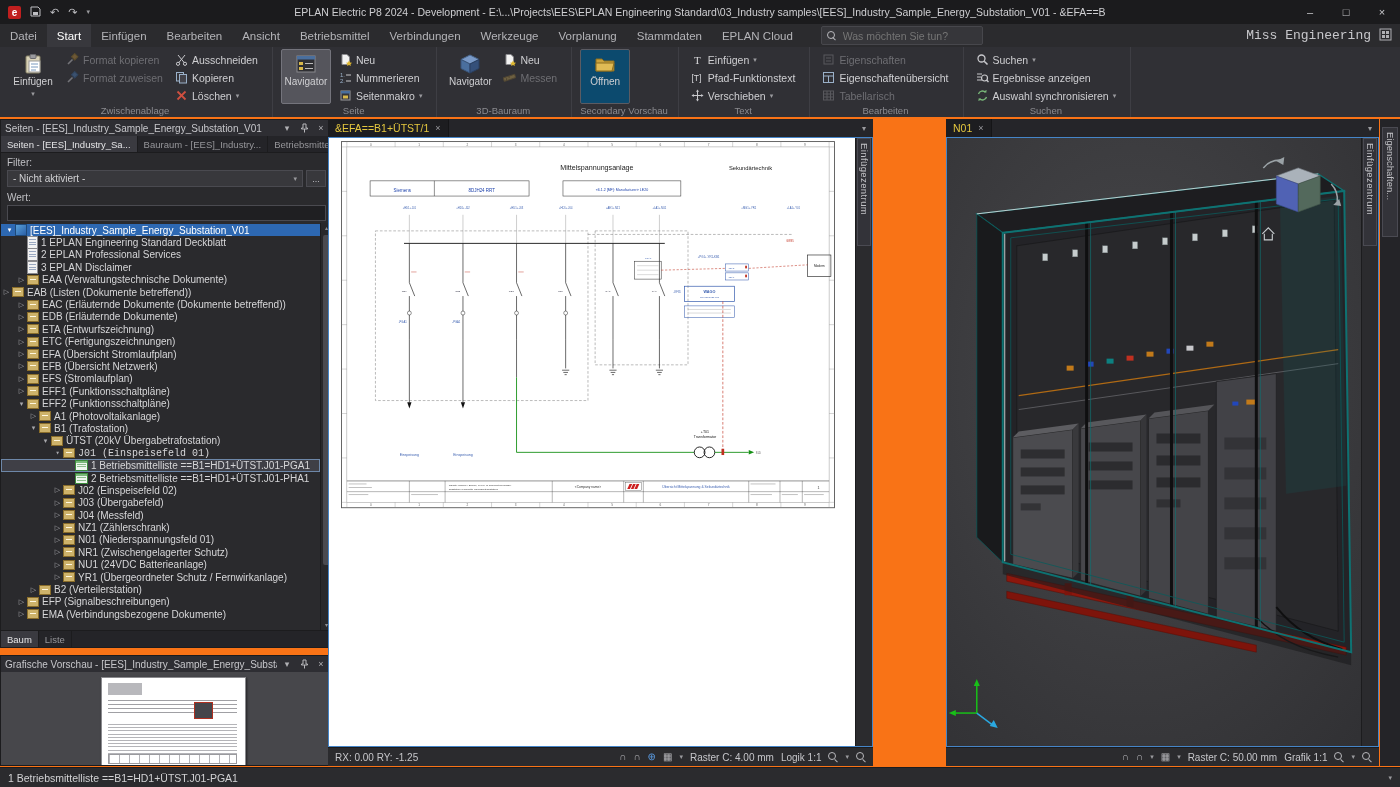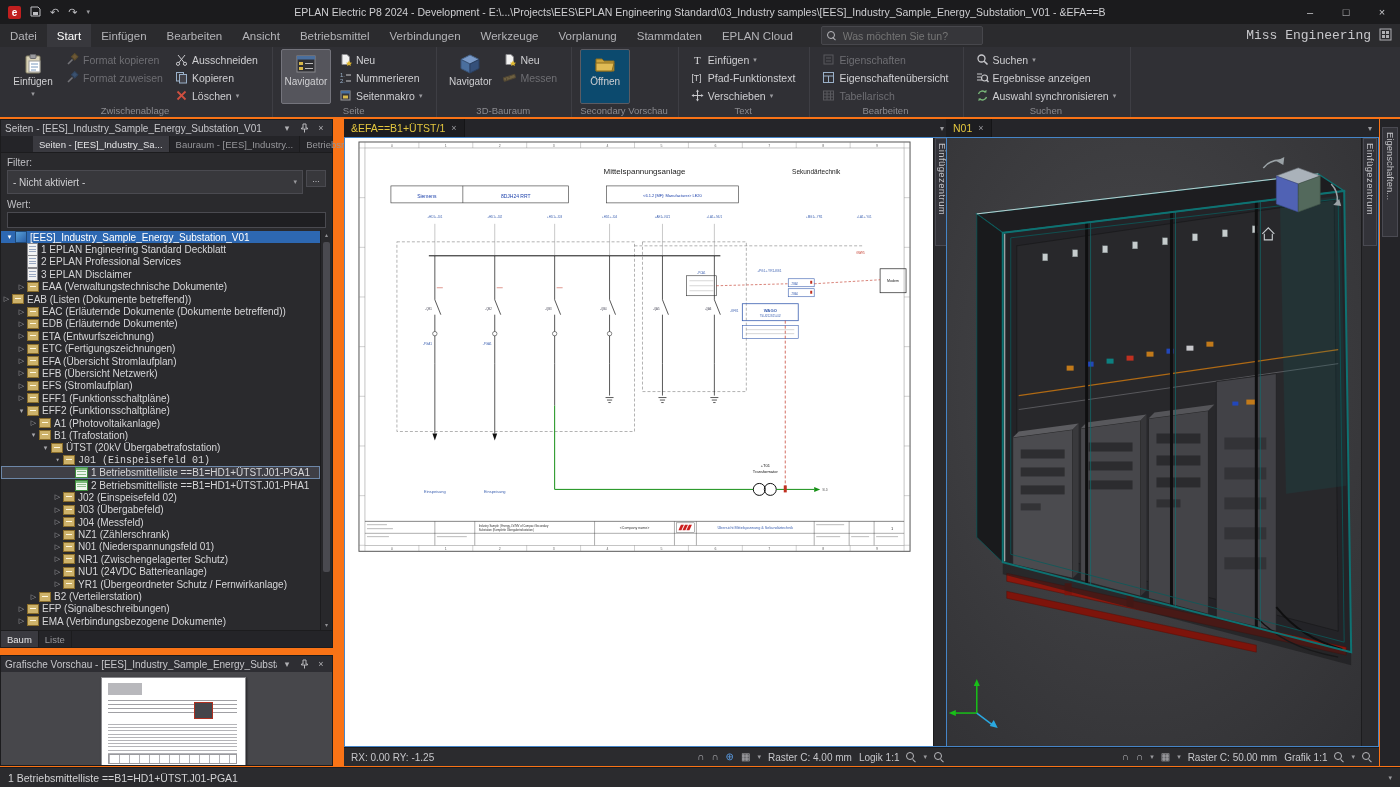--- a/index.html
+++ b/index.html
@@ -46,26 +46,26 @@
 
   
   .main{position:absolute;left:0;top:117px;right:0;bottom:19px;background:#f97316;}
 
   
   .pages-panel{position:absolute;left:0;top:2px;width:333px;height:529px;background:#2a2a2d;border:1px solid #1c1c1e;
                display:flex;flex-direction:column;box-sizing:border-box;}
   .panel-header{flex:0 0 16px;background:#2e2e33;display:flex;align-items:center;gap:3px;padding:0 4px;font-size:10px;color:#c6c6ca;}
   .ph-title{flex:1;white-space:nowrap;overflow:hidden;}
   .ph-ico{width:14px;text-align:center;color:#b0b0b4;font-size:9px;display:inline-flex;justify-content:center;}
-  .dock-tabs{flex:0 0 16px;display:flex;background:#242428;border-bottom:1px solid #1c1c1e;padding-left:32px;}
+  .dock-tabs{flex:0 0 16px;display:flex;background:#242428;border-bottom:1px solid #1c1c1e;}
   .dock-tab{padding:0 6px;font-size:9.5px;color:#96969a;display:flex;align-items:center;border-right:1px solid #1c1c1e;white-space:nowrap;}
   .dock-tab.active{background:#3a3a40;color:#e4e4e6;}
   .filter-area{padding:4px 6px 2px 6px;font-size:10px;color:#c0c0c4;}
   .combo-row{display:flex;gap:3px;margin:2px 0 5px 0;}
-  .combo{flex:1;height:24px;background:#38383c;border:1px solid #4a4a50;display:flex;align-items:center;padding:0 5px;font-size:10px;color:#d0d0d3;box-sizing:border-box;}
+  .combo{flex:1;height:17px;background:#38383c;border:1px solid #4a4a50;display:flex;align-items:center;padding:0 5px;font-size:10px;color:#d0d0d3;box-sizing:border-box;}
   .combo .caret{margin-left:auto;}
   .dots-btn{width:20px;height:17px;background:#38383c;border:1px solid #4a4a50;display:flex;align-items:center;justify-content:center;color:#c0c0c4;font-size:9px;box-sizing:border-box;}
   .wert-input{display:block;width:100%;height:16px;background:#1f1f22;border:1px solid #4a4a50;margin-top:2px;box-sizing:border-box;color:#ddd;font-family:inherit;font-size:10px;}
   .tree-wrap{flex:1;display:flex;overflow:hidden;}
   .tree{flex:1;overflow:hidden;padding-top:1px;}
   .tree-row{height:12.4px;display:flex;align-items:center;font-size:10px;color:#d6d6d8;white-space:nowrap;overflow:hidden;}
   .tree-row.selected{background:#2d68b2;color:#fff;}
   .tree-row.focused{background:#3f3f46;outline:1px solid #6d87a8;outline-offset:-1px;}
   .expander{flex:0 0 11px;width:11px;font-size:7px;color:#a8a8ac;text-align:center;}
   .tree-row.selected .expander{color:#fff;}
@@ -93,21 +93,21 @@
   .t-lines1{position:absolute;left:6px;top:22px;right:8px;height:16px;
       background:repeating-linear-gradient(to bottom,#a0a0a4 0 1px,transparent 1px 4px);}
   .t-red{position:absolute;left:92px;top:24px;width:17px;height:15px;border:1px solid #b03020;background:#45454a;}
   .t-lines2{position:absolute;left:6px;top:46px;right:8px;height:30px;
       background:repeating-linear-gradient(to bottom,#b4b4b8 0 1px,transparent 1px 3.2px);}
   .t-table{position:absolute;left:6px;bottom:4px;right:8px;height:8px;border:1px solid #9a9a9e;
       background:repeating-linear-gradient(to right,#b4b4b8 0 1px,transparent 1px 10px);}
 
   
   .pane{position:absolute;top:2px;height:647px;display:flex;flex-direction:column;background:#2a2a2d;box-sizing:border-box;}
-  .center-pane{left:344px;width:607px;text-align:right;}
+  .center-pane{left:328px;width:545px;text-align:right;}
   .right-pane{left:946px;width:433px;}
   .doc-tabbar{flex:0 0 18px;background:#252529;display:flex;align-items:center;}
   .doc-tab{height:100%;display:flex;align-items:center;gap:6px;padding:0 7px;background:#1d1d20;border-right:1px solid #151517;
            font-size:10.5px;color:#e4c73e;}
   .doc-tab .close{color:#9a9a9e;font-size:9px;}
   .tab-caret{margin-left:auto;padding:0 7px;color:#9a9a9e;font-size:8px;}
   .canvas-row{flex:1;display:flex;border:1px solid #4585c8;overflow:hidden;}
   .sch-canvas{flex:1;background:#fff;position:relative;overflow:hidden;}
   .viewer-canvas{flex:1;background:#3b3b3e;position:relative;overflow:hidden;}
   .side-strip{flex:0 0 16px;background:#2b2b2e;border-left:1px solid #1c1c1e;position:relative;}

